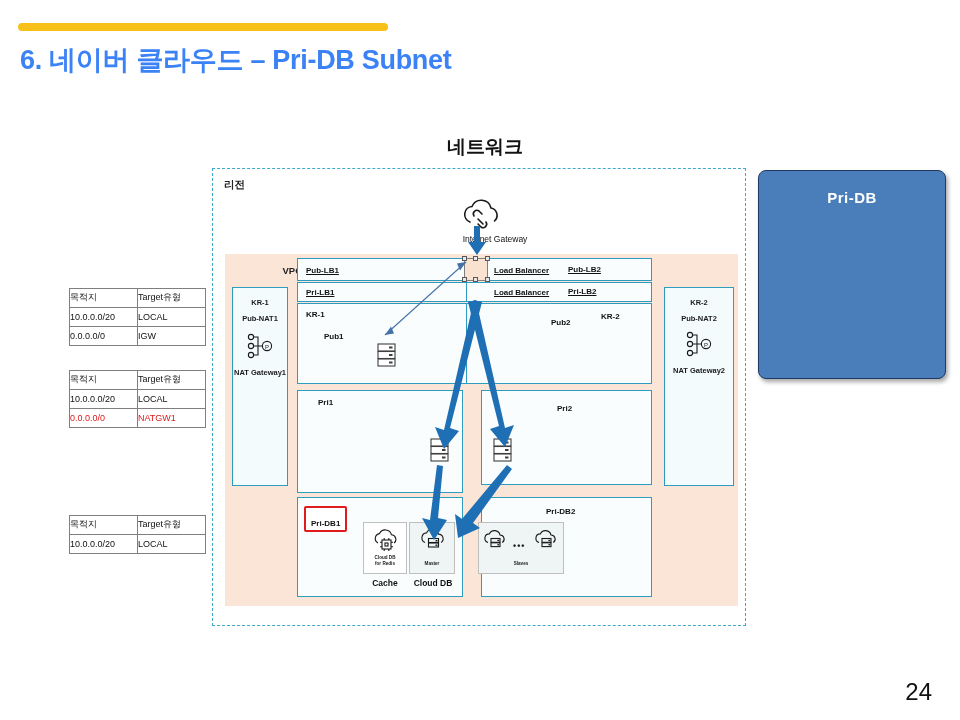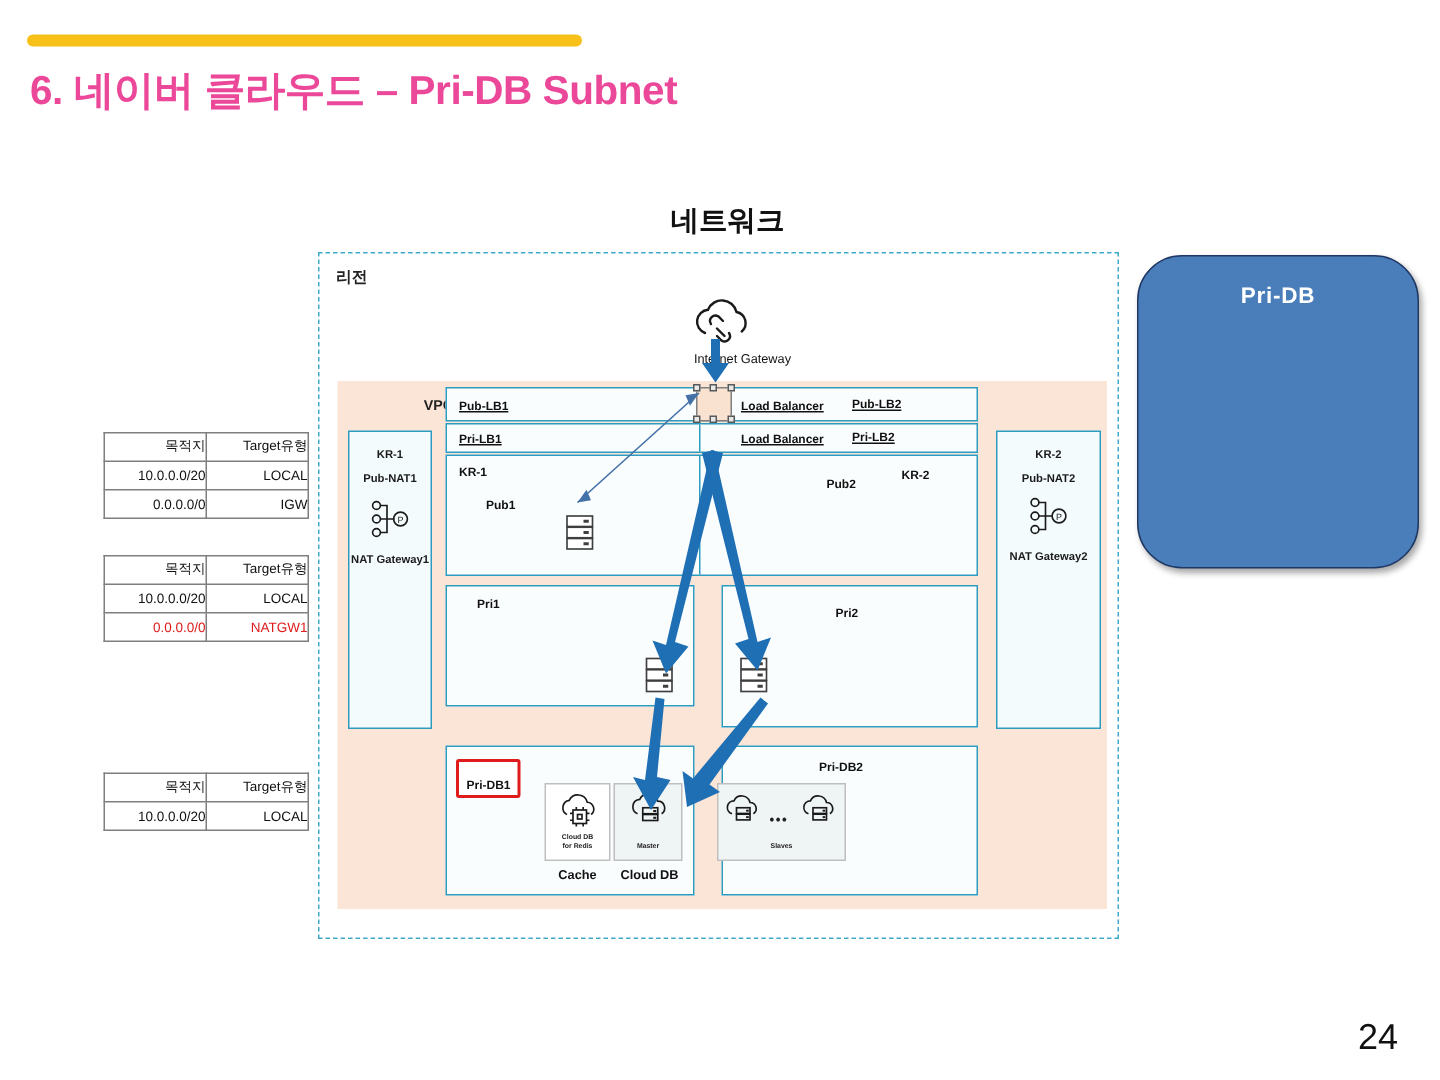--- a/index.html
+++ b/index.html
@@ -7,21 +7,21 @@
   body {
     width:960px; height:720px; position:relative;
     background:#ffffff;
     font-family:"Liberation Sans","DejaVu Sans",sans-serif;
     overflow:hidden;
   }
   .abs { position:absolute; }
 
   
   #gold-bar { left:18px; top:23px; width:370px; height:8px; background:#F7C11A; border-radius:4px; }
-  #slide-title { left:20px; top:42px; width:700px; font-size:27px; font-weight:bold; color:#ec4899;
+  #slide-title { left:20px; top:42px; width:700px; font-size:27px; font-weight:bold; color:#3b82f6;
                  letter-spacing:-0.3px; white-space:nowrap; }
   #page-number { right:28px; bottom:14px; font-size:24px; color:#111; }
 
   
   #network-heading { left:400px; top:134px; width:170px; text-align:center;
                      font-size:19px; font-weight:bold; color:#111; }
 
   
   #region-box { left:212px; top:168px; width:534px; height:458px;
                 border:1.4px dashed #3FA9C9; background:#fff; }
@@ -45,21 +45,21 @@
   #publb-row { left:297px; top:258px; width:355px; height:23px; }
   #prilb-row { left:297px; top:282px; width:355px; height:20px; }
   .lb-divider { position:absolute; top:0; bottom:0; width:1px; background:#2E9BC0; left:168px; }
   .lb-text { position:absolute; font-size:8px; font-weight:bold; color:#111; white-space:nowrap;text-decoration:underline; }
 
   
   #pub-row { left:297px; top:303px; width:355px; height:81px; }
   #pub-split { left:168px; }
 
   
-  #pri1-box { left:297px; top:390px; width:166px; height:81px; }
+  #pri1-box { left:297px; top:390px; width:166px; height:103px; }
   #pri2-box { left:481px; top:390px; width:171px; height:95px;padding-left:36px; }
 
   
   #pridb1-box { left:297px; top:497px; width:166px; height:100px; }
   #pridb2-box { left:481px; top:497px; width:171px; height:100px; }
 
   .sub-label { position:absolute; font-size:8px; font-weight:bold; color:#111; white-space:nowrap; }
 
   
   #pridb1-tag { left:304px; top:506px; padding:11px 5px 2px 5px;
@@ -72,33 +72,33 @@
   #master-card { left:409px; top:522px; width:46px; height:52px; background:#EFF4F5; }
   #slaves-card { left:478px; top:522px; width:86px; height:52px; background:#EFF4F5; border:1px solid #BFBFBF; }
   .card-cap { position:absolute; left:0; right:0; text-align:center; font-size:4.6px;
               font-weight:bold; color:#222; line-height:1.2; }
   .card-foot { position:absolute; text-align:center; font-size:8.5px; font-weight:bold; color:#111; }
 
   .dots { position:absolute; font-size:9px; font-weight:bold; color:#222; letter-spacing:1px; }
 
   
   .rt { position:absolute; border-collapse:collapse; background:#fff; }
-  .rt td { border:1px solid #7F7F7F; font-size:9px; color:#111; text-align:right;
+  .rt td { border:1px solid #7F7F7F; font-size:9px; color:#111; text-align:left;
            padding:2px 0 3px 0; height:19px; }
   .rt td.h { font-weight:normal; }
   .rt td.c1 { width:68px; }
   .rt td.c2 { width:68px; }
   .rt td.red { color:#E01B1B; }
   #rt1 { left:69px; top:288px; }
   #rt2 { left:69px; top:370px; }
   #rt3 { left:69px; top:515px; }
 
   
   #callout { left:758px; top:170px; width:188px; height:209px;
-             background:#4A7EBB; border:1.6px solid #1F3864; border-radius:30px;
+             background:#4A7EBB; border:1.6px solid #1F3864; border-radius:8px;
              box-shadow:2px 3px 4px rgba(0,0,0,.35);
              color:#fff; text-align:center; }
   #callout-title { margin-top:18px; font-size:15px; font-weight:bold; letter-spacing:.5px; }
   #callout-body { margin-top:16px; font-size:14.5px; font-weight:bold; line-height:1.35; }
 
   svg.overlay { position:absolute; left:0; top:0; width:960px; height:720px; pointer-events:none; }
   .hndl { position:absolute; width:5px; height:5px; background:#E8E8E8; border:1px solid #595959; }
   #lb-sel { left:464px; top:258px; width:24px; height:23px; background:#F9E2D0; border:1px solid #7F7F7F; }
 </style>
 </head>

